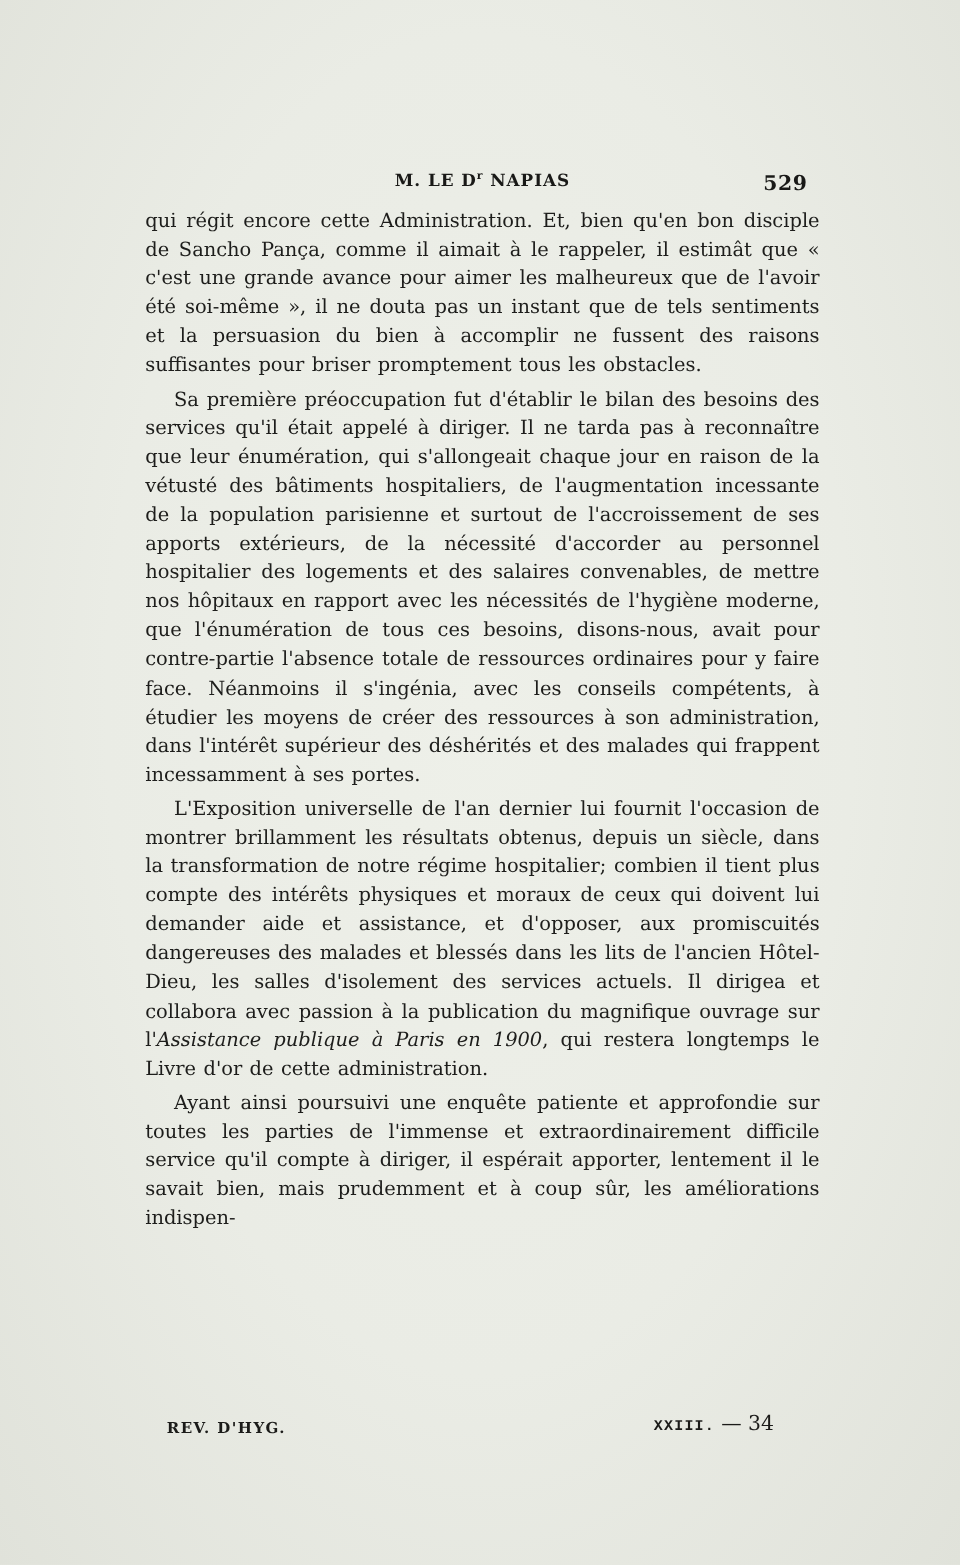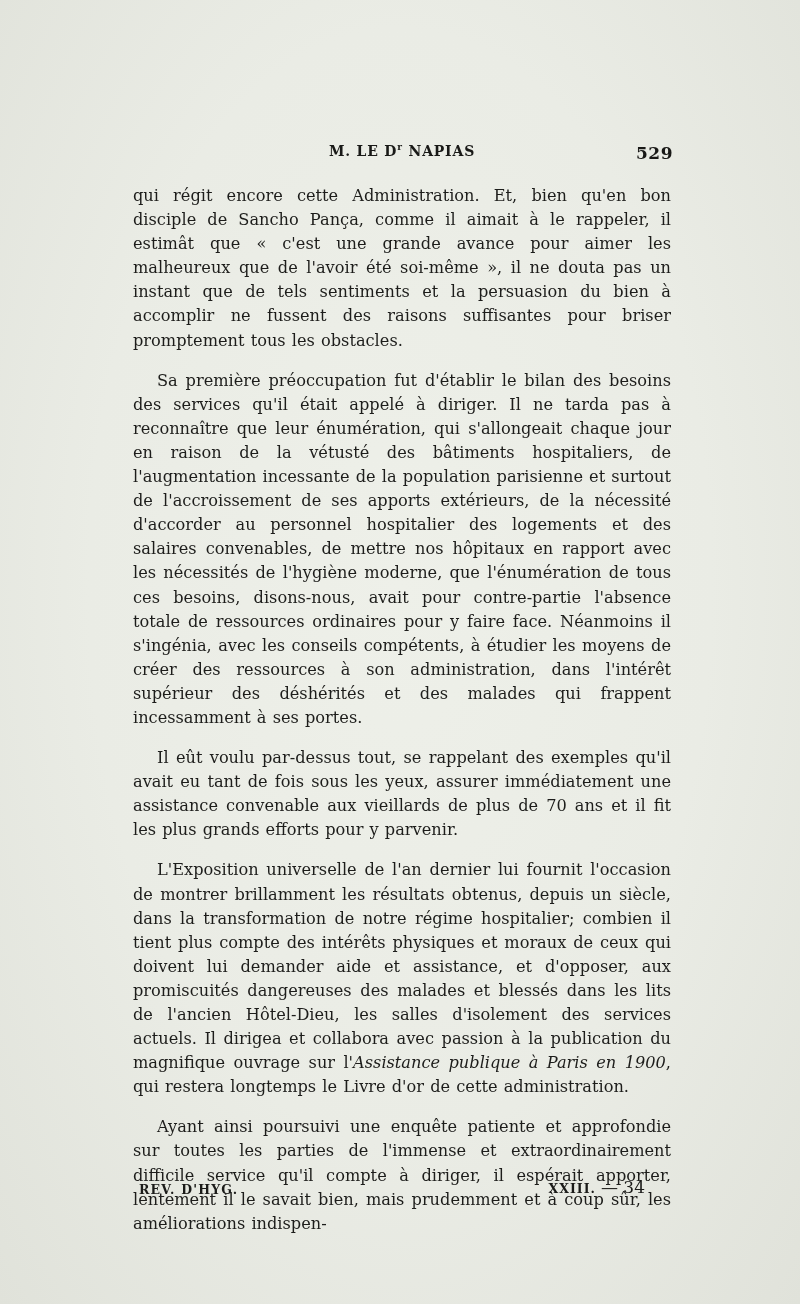--- a/index.html
+++ b/index.html
@@ -50,21 +50,21 @@
     position: absolute;
     top: 168px;
     left: 117px;
     width: 570px;
     text-align: justify;
     font-size: 16.2px;
     line-height: 24.1px;
     color: #1d1d1b;
   }
   .content p {
-    margin: 16px;
+    margin: 4px;
     padding: 0;
     text-indent: 24px;
     word-spacing: 1px;
   }
   .content p.no-indent {
     text-indent: 0;
   }
   .content em {
     font-style: italic;
   }
@@ -83,40 +83,40 @@
   }
   .footer .journal {
     font-size: 12.5px;
     font-weight: bold;
     letter-spacing: 1.2px;
   }
   .footer .vol {
     font-size: 12.5px;
     font-weight: bold;
     letter-spacing: 1px;
+    font-family: Liberation Mono, monospace;
   }
   .footer .signum {
     font-size: 17px;
     font-weight: normal;
   }
 </style>
 </head>
 <body>
 
 <div class="page">
 
   <div class="header">
     <span class="running-title"><span>M. LE D</span><sup>r</sup><span> NAPIAS</span></span>
     <span class="page-number">529</span>
   </div>
 
   <div class="content">
     <p class="no-indent">qui régit encore cette Administration. Et, bien qu'en bon disciple de Sancho Pança, comme il aimait à le rappeler, il estimât que « c'est une grande avance pour aimer les malheureux que de l'avoir été soi-même », il ne douta pas un instant que de tels sentiments et la persuasion du bien à accomplir ne fussent des raisons suffisantes pour briser promptement tous les obstacles.</p>
     <p>Sa première préoccupation fut d'établir le bilan des besoins des services qu'il était appelé à diriger. Il ne tarda pas à reconnaître que leur énumération, qui s'allongeait chaque jour en raison de la vétusté des bâtiments hospitaliers, de l'augmentation incessante de la population parisienne et surtout de l'accroissement de ses apports extérieurs, de la nécessité d'accorder au personnel hospitalier des logements et des salaires convenables, de mettre nos hôpitaux en rapport avec les nécessités de l'hygiène moderne, que l'énumération de tous ces besoins, disons-nous, avait pour contre-partie l'absence totale de ressources ordinaires pour y faire face. Néanmoins il s'ingénia, avec les conseils compétents, à étudier les moyens de créer des ressources à son administration, dans l'intérêt supérieur des déshérités et des malades qui frappent incessamment à ses portes.</p>
-    <p>Il eût voulu par-dessus tout, se rappelant des exemples qu'il avait eu tant de fois sous les yeux, assurer immédiatement une assistance convenable aux vieillards de plus de 70 ans et il fit les plus grands efforts pour y parvenir.</p>
     <p><span>L'Exposition universelle de l'an dernier lui fournit l'occasion de montrer brillamment les résultats obtenus, depuis un siècle, dans la transformation de notre régime hospitalier; combien il tient plus compte des intérêts physiques et moraux de ceux qui doivent lui demander aide et assistance, et d'opposer, aux promiscuités dangereuses des malades et blessés dans les lits de l'ancien Hôtel-Dieu, les salles d'isolement des services actuels. Il dirigea et collabora avec passion à la publication du magnifique ouvrage sur l'</span><em>Assistance publique à Paris en 1900</em><span>, qui restera longtemps le Livre d'or de cette administration.</span></p>
     <p>Ayant ainsi poursuivi une enquête patiente et approfondie sur toutes les parties de l'immense et extraordinairement difficile service qu'il compte à diriger, il espérait apporter, lentement il le savait bien, mais prudemment et à coup sûr, les améliorations indispen-</p>
   </div>
 
   <div class="footer">
     <span class="journal">REV. D'HYG.</span>
     <span class="sig"><span class="vol">XXIII.</span> <span class="signum">— 34</span></span>
   </div>
 
 </div>

